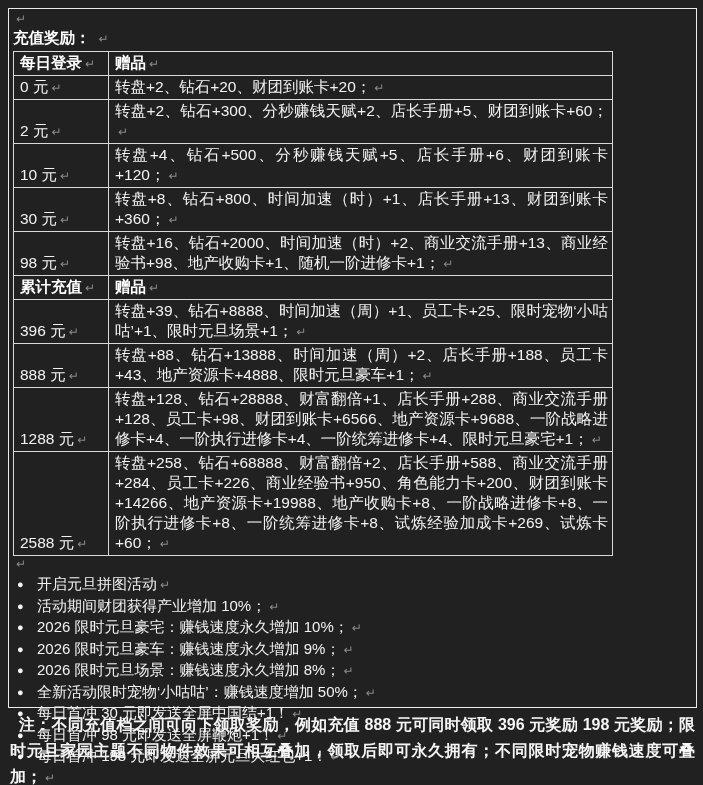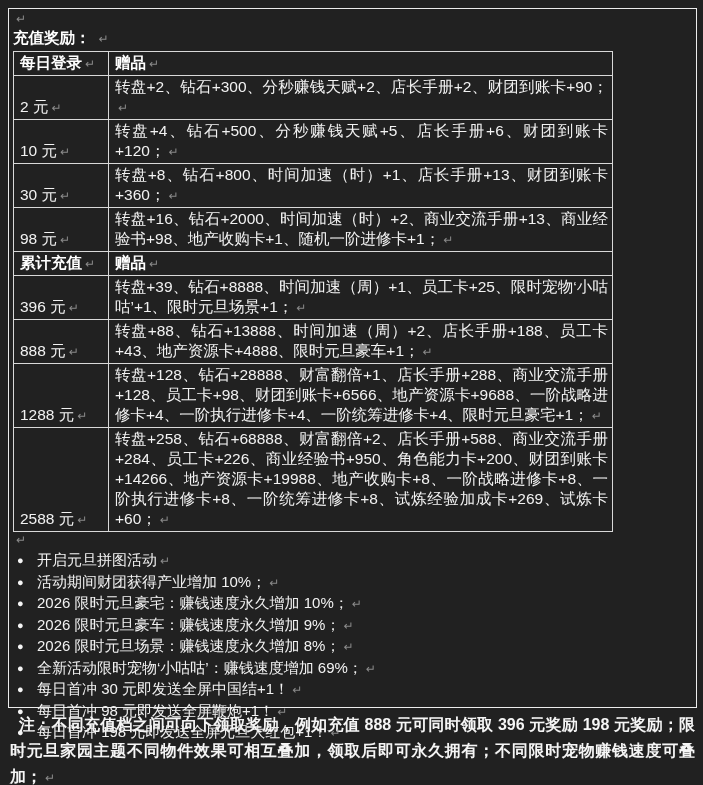--- a/index.html
+++ b/index.html
@@ -101,22 +101,26 @@
 
     <p class="title-line"><span>充值奖励：</span><span class="mark" style="margin-left:8px">↵</span></p>
 
     <table class="rewards">
       <tbody>
           <tr class="hdr">
             <td class="c1"><span>每日登录</span><span class="mark">↵</span></td>
             <td class="c2"><span>赠品</span><span class="mark">↵</span></td>
           </tr>
           <tr>
+            <td class="c1"><span>0 元</span><span class="mark">↵</span></td>
+            <td class="c2"><span>转盘+2、钻石+20、财团到账卡+20；</span><span class="mark">↵</span></td>
+          </tr>
+          <tr>
             <td class="c1"><span>2 元</span><span class="mark">↵</span></td>
-            <td class="c2"><span>转盘+2、钻石+300、分秒赚钱天赋+2、店长手册+2、财团到账卡+90；</span><span class="mark">↵</span></td>
+            <td class="c2"><span>转盘+2、钻石+300、分秒赚钱天赋+2、店长手册+5、财团到账卡+60；</span><span class="mark">↵</span></td>
           </tr>
           <tr>
             <td class="c1"><span>10 元</span><span class="mark">↵</span></td>
             <td class="c2"><span>转盘+4、钻石+500、分秒赚钱天赋+5、店长手册+6、财团到账卡+120；</span><span class="mark">↵</span></td>
           </tr>
           <tr>
             <td class="c1"><span>30 元</span><span class="mark">↵</span></td>
             <td class="c2"><span>转盘+8、钻石+800、时间加速（时）+1、店长手册+13、财团到账卡+360；</span><span class="mark">↵</span></td>
           </tr>
           <tr>
@@ -147,21 +151,21 @@
     </table>
 
     <p class="pline"><span class="mark">↵</span></p>
 
     <ul class="bullets">
         <li><span class="dot">●</span><span>开启元旦拼图活动</span><span class="mark">↵</span></li>
         <li><span class="dot">●</span><span>活动期间财团获得产业增加 10%；</span><span class="mark">↵</span></li>
         <li><span class="dot">●</span><span>2026 限时元旦豪宅：赚钱速度永久增加 10%；</span><span class="mark">↵</span></li>
         <li><span class="dot">●</span><span>2026 限时元旦豪车：赚钱速度永久增加 9%；</span><span class="mark">↵</span></li>
         <li><span class="dot">●</span><span>2026 限时元旦场景：赚钱速度永久增加 8%；</span><span class="mark">↵</span></li>
-        <li><span class="dot">●</span><span>全新活动限时宠物‘小咕咕’：赚钱速度增加 69%；</span><span class="mark">↵</span></li>
+        <li><span class="dot">●</span><span>全新活动限时宠物‘小咕咕’：赚钱速度增加 50%；</span><span class="mark">↵</span></li>
         <li><span class="dot">●</span><span>每日首冲 30 元即发送全屏中国结+1！</span><span class="mark">↵</span></li>
         <li><span class="dot">●</span><span>每日首冲 98 元即发送全屏鞭炮+1！</span><span class="mark">↵</span></li>
         <li><span class="dot">●</span><span>每日首冲 198 元即发送全屏元旦大红包+1！</span><span class="mark">↵</span></li>
       </ul>
 
     <p class="pline"><span class="mark">↵</span></p>
 
   </div>
 
   <p class="footnote"><span>注：不同充值档之间可向下领取奖励，例如充值 888 元可同时领取 396 元奖励 198 元奖励；限时元旦家园主题不同物件效果可相互叠加，领取后即可永久拥有；不同限时宠物赚钱速度可叠加；</span><span class="mark">↵</span></p>

